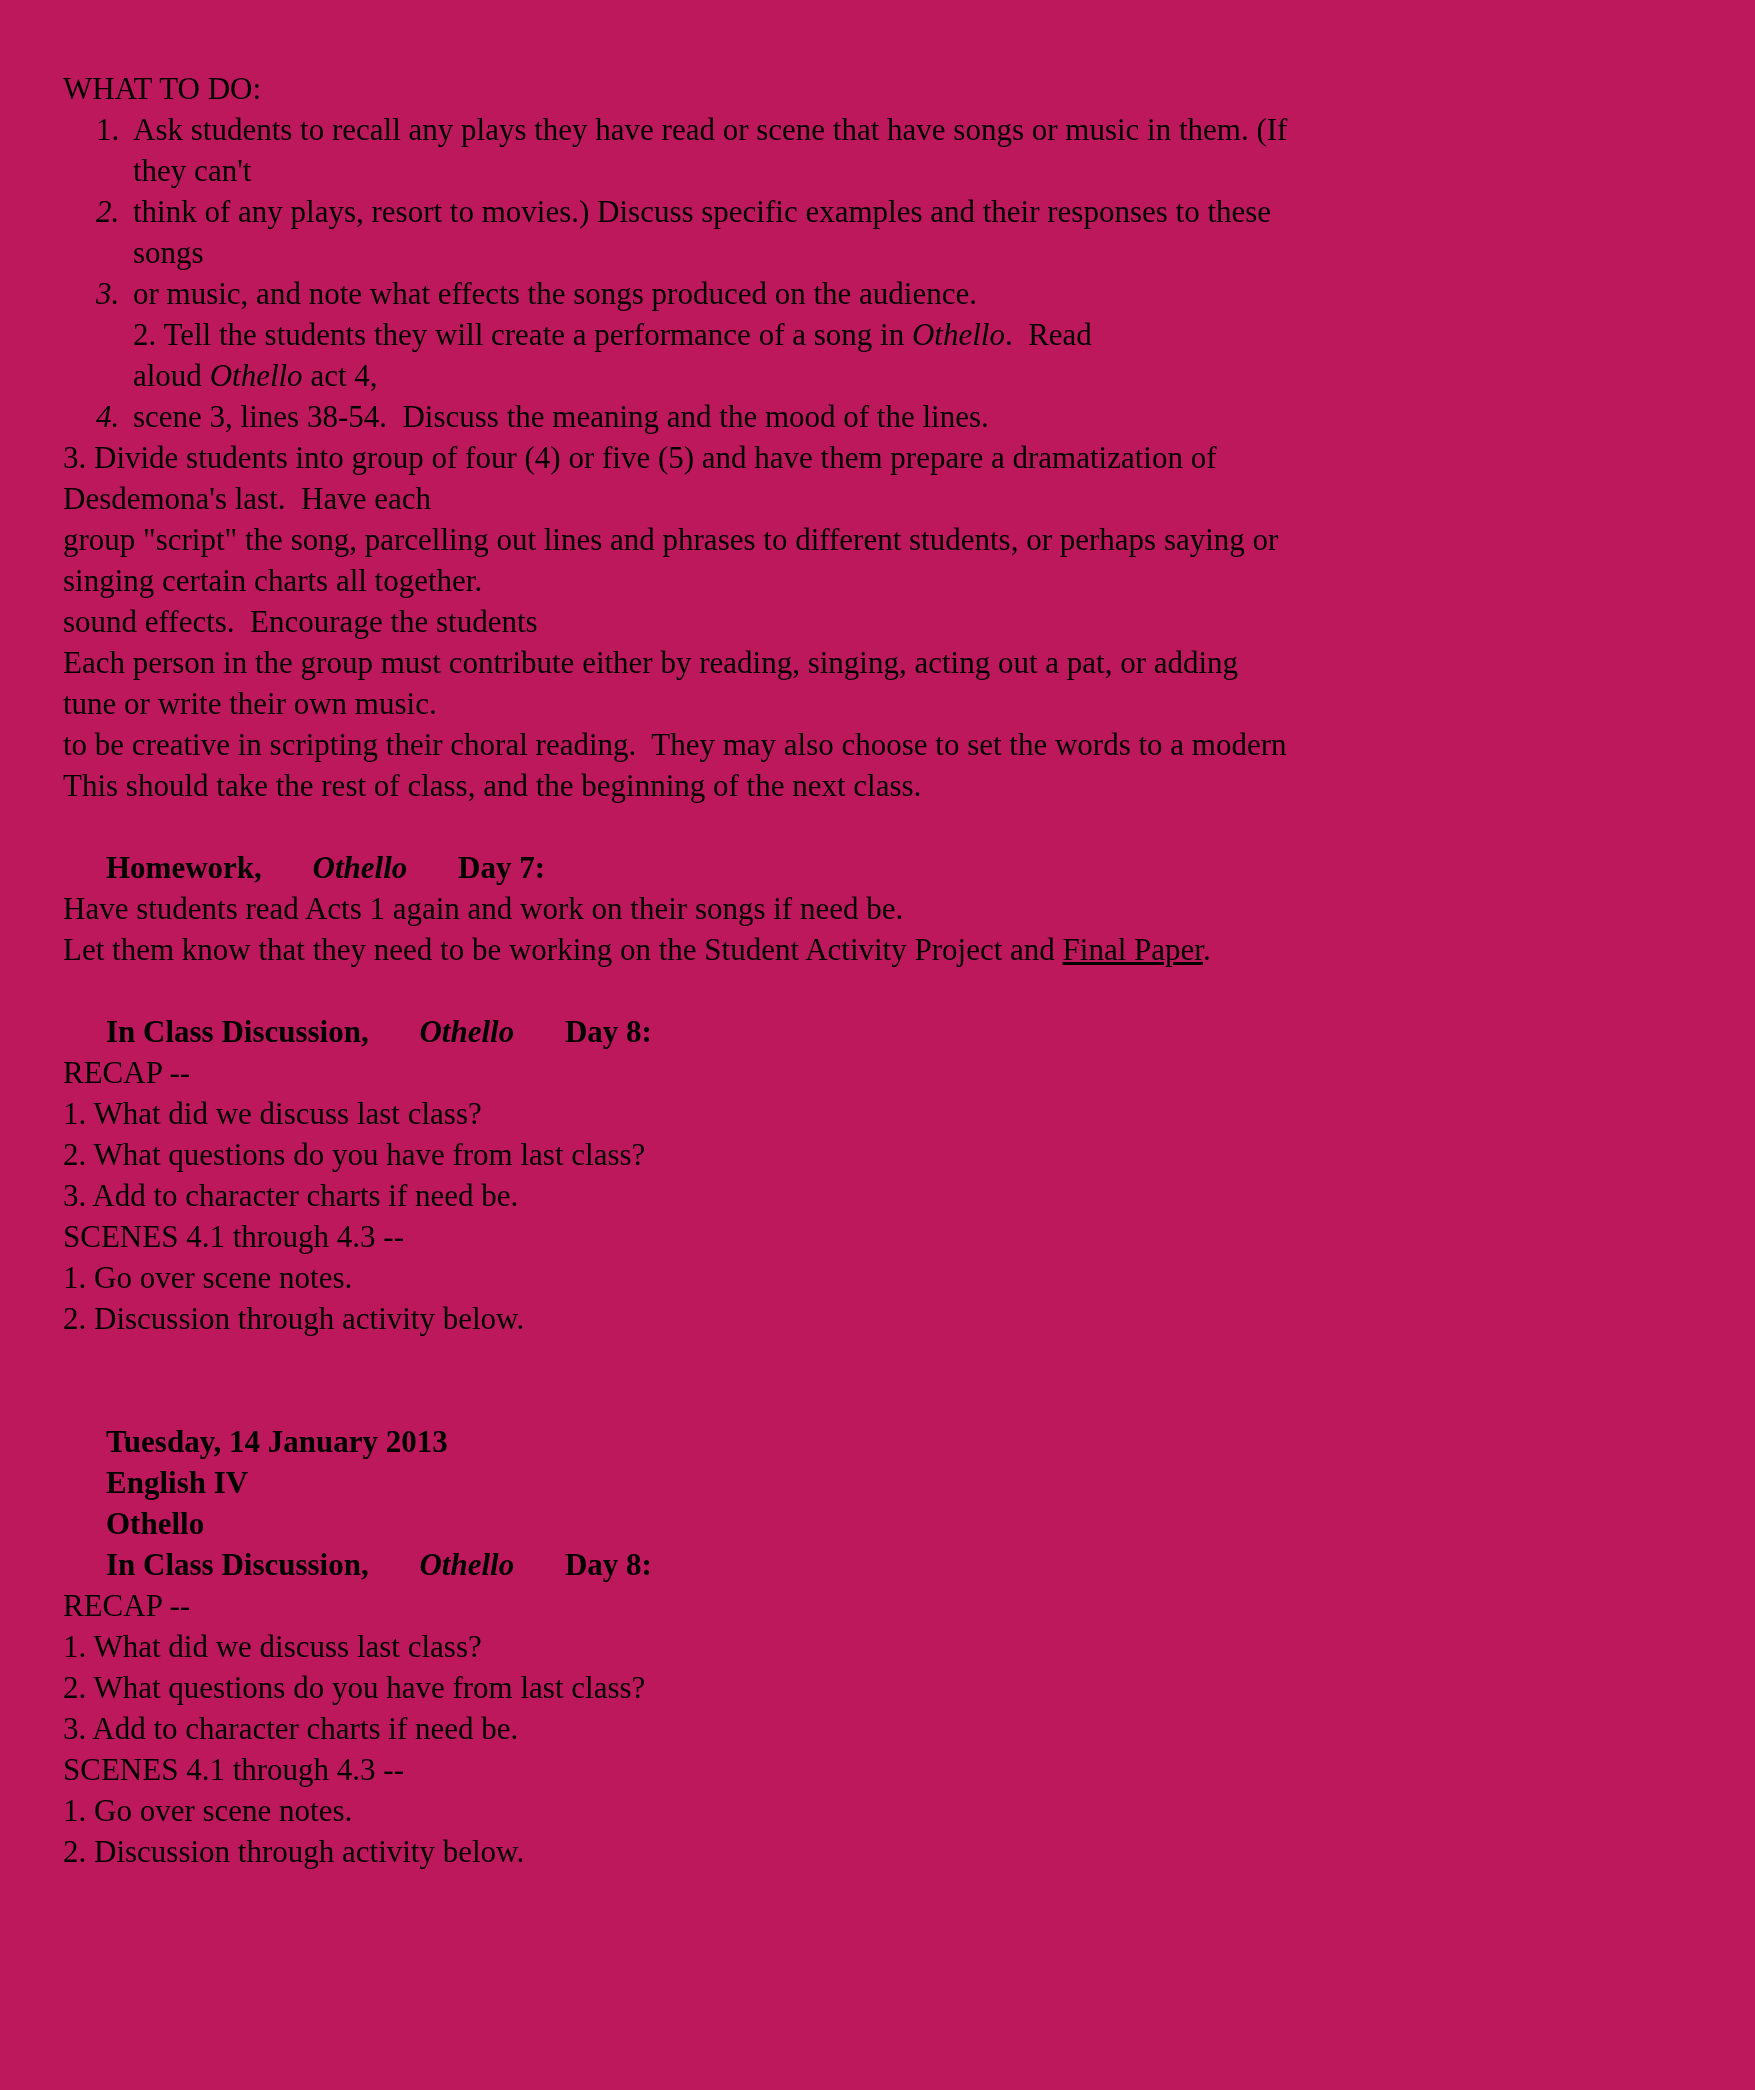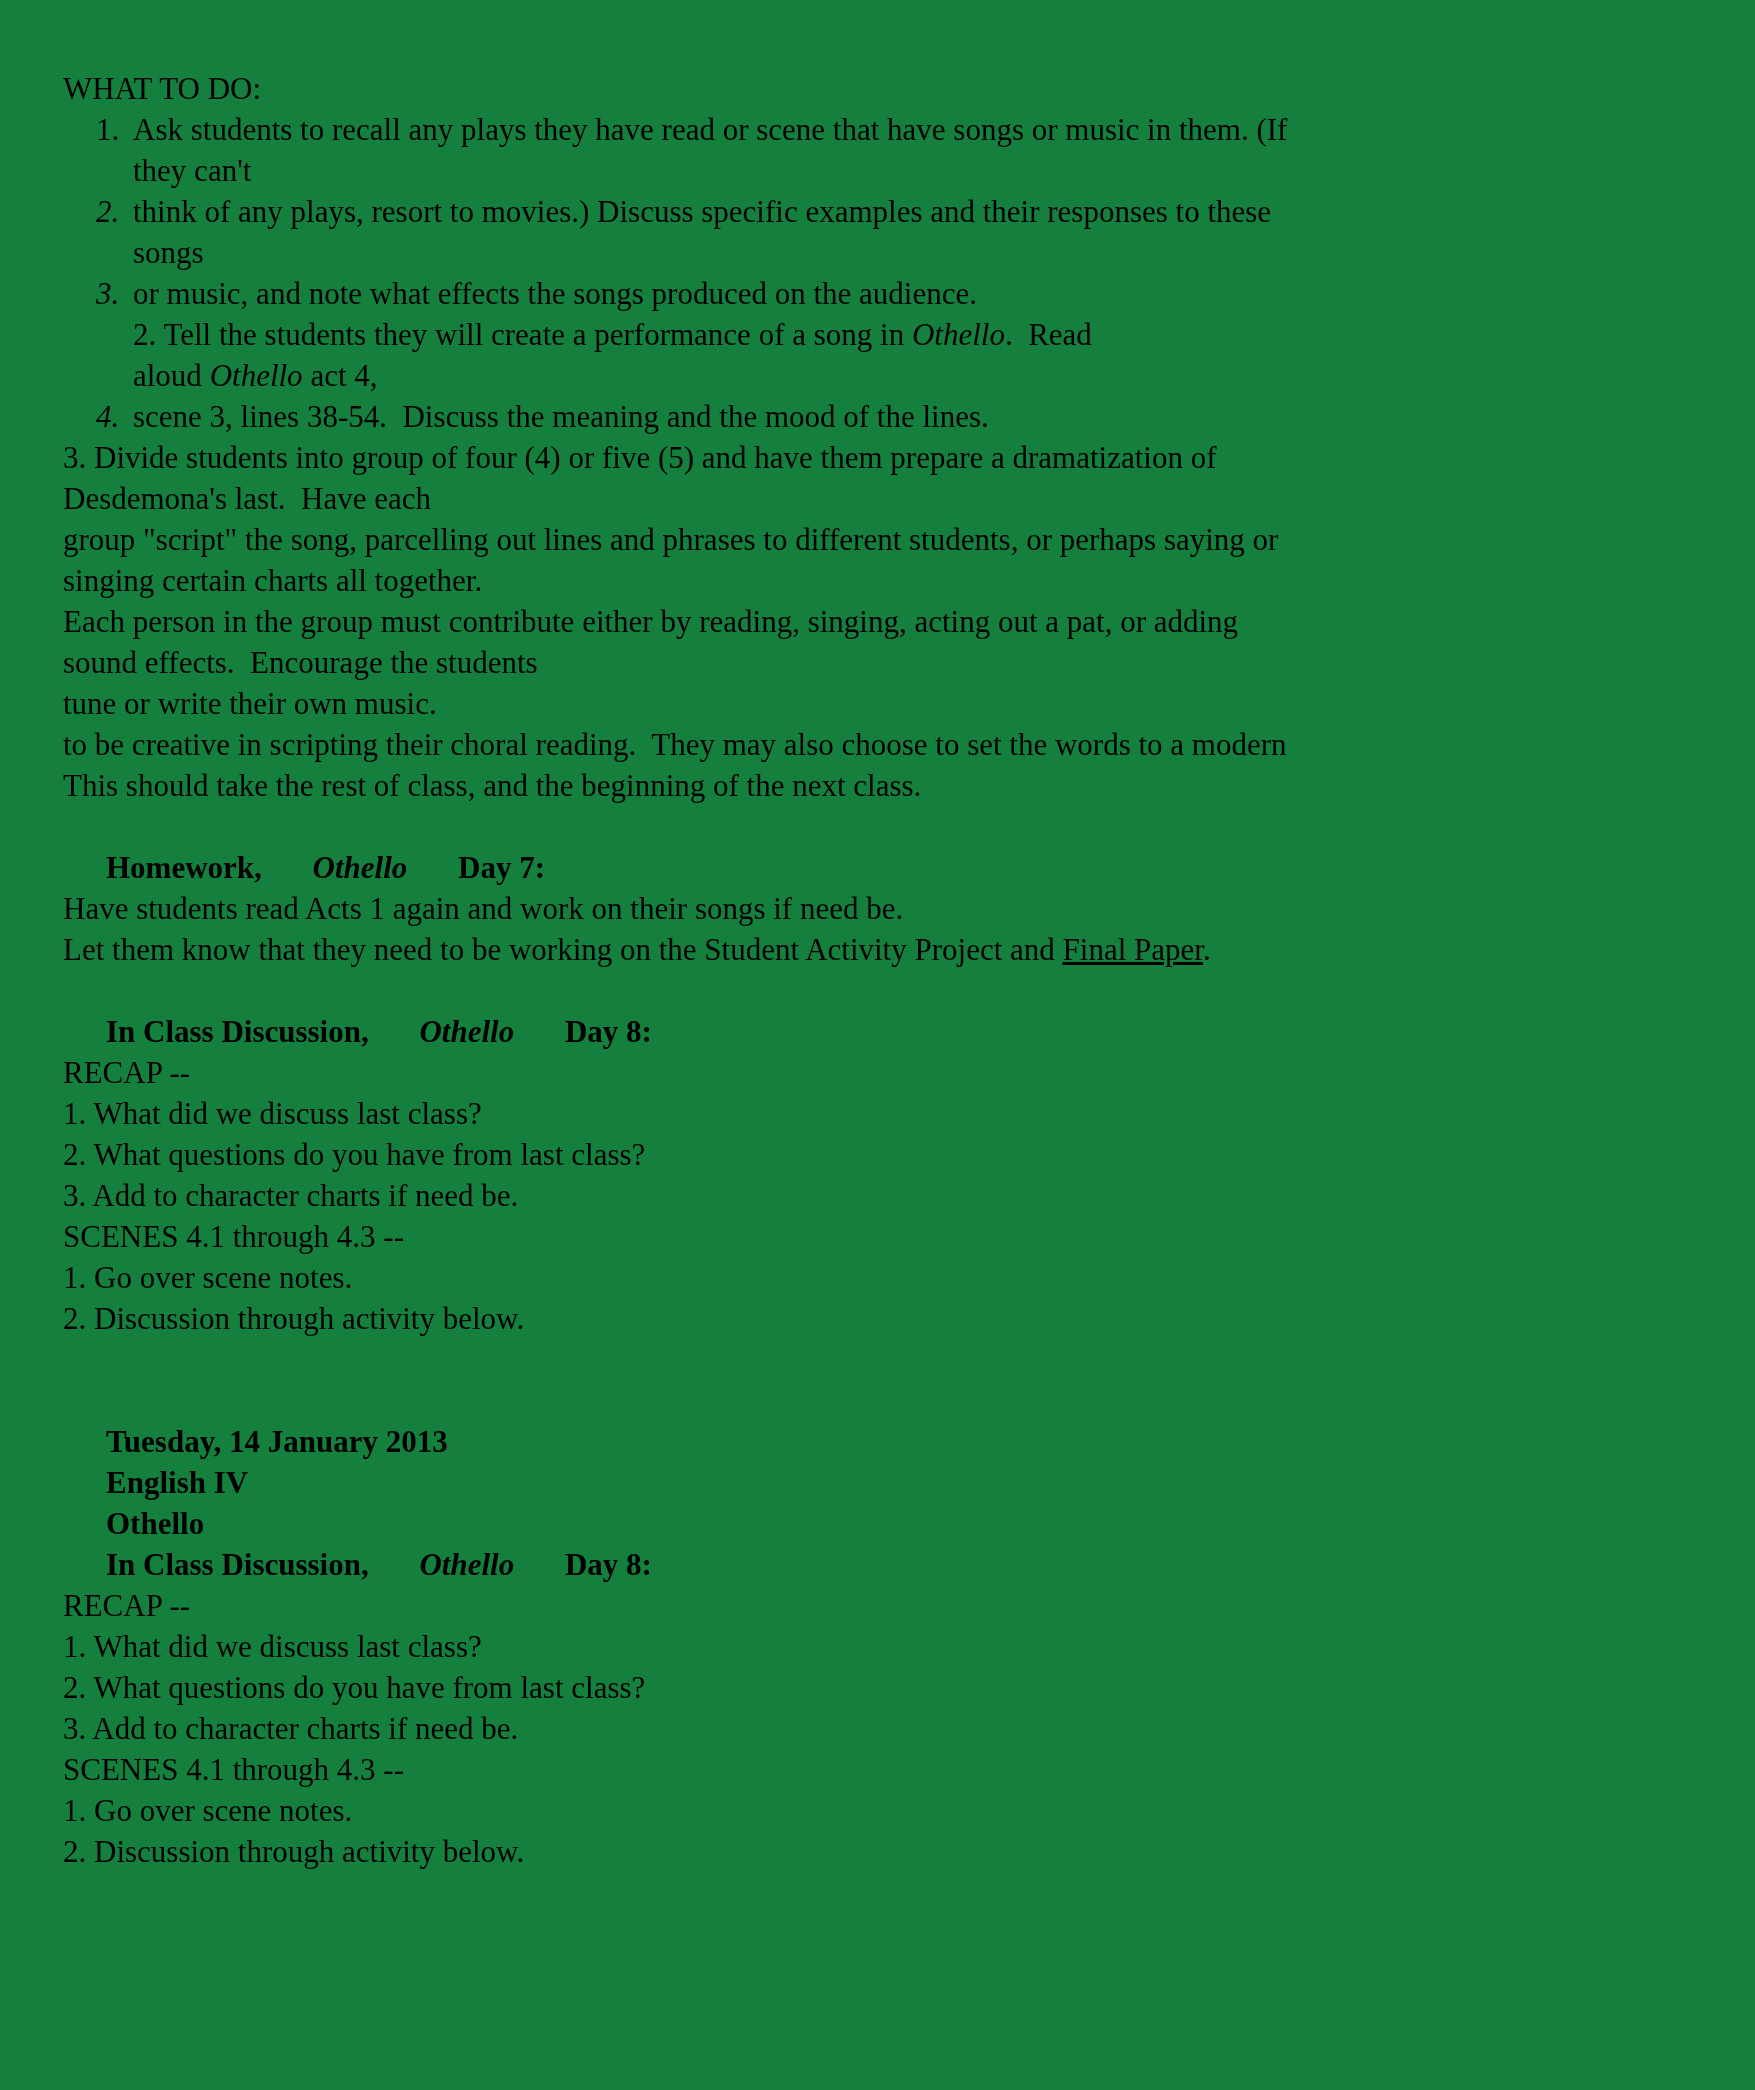--- a/index.html
+++ b/index.html
@@ -8,21 +8,21 @@
     width: 1756px;
     height: 2090px;
     background: #ffffff;
     font-family: "Liberation Serif", "DejaVu Serif", serif;
     color: #000000;
   }
   .page {
     position: relative;
     width: 1756px;
     height: 2090px;
-    background: #15803d;
+    background: #be185d;
     overflow: hidden;
   }
   .doc {
     position: absolute;
     left: 63px;
     top: 68px;
     width: 1650px;
     font-size: 31px;
     line-height: 41px;
   }
@@ -46,22 +46,22 @@
       <div class="line list"><span class="num i">2.</span><span>think of any plays, resort to movies.) Discuss specific examples and their responses to these</span></div>
       <div class="line cont"><span>songs</span></div>
       <div class="line list"><span class="num i">3.</span><span>or music, and note what effects the songs produced on the audience.</span></div>
       <div class="line cont"><span>2. Tell the students they will create a performance of a song in </span><span class="i">Othello</span><span>.  Read</span></div>
       <div class="line cont"><span>aloud </span><span class="i">Othello</span><span> act 4,</span></div>
       <div class="line list"><span class="num i">4.</span><span>scene 3, lines 38-54.  Discuss the meaning and the mood of the lines.</span></div>
       <div class="line plain"><span>3. Divide students into group of four (4) or five (5) and have them prepare a dramatization of</span></div>
       <div class="line plain"><span>Desdemona's last.  Have each</span></div>
       <div class="line plain"><span>group "script" the song, parcelling out lines and phrases to different students, or perhaps saying or</span></div>
       <div class="line plain"><span>singing certain charts all together.</span></div>
+      <div class="line plain"><span>sound effects.  Encourage the students</span></div>
       <div class="line plain"><span>Each person in the group must contribute either by reading, singing, acting out a pat, or adding</span></div>
-      <div class="line plain"><span>sound effects.  Encourage the students</span></div>
       <div class="line plain"><span>tune or write their own music.</span></div>
       <div class="line plain"><span>to be creative in scripting their choral reading.  They may also choose to set the words to a modern</span></div>
       <div class="line plain"><span>This should take the rest of class, and the beginning of the next class.</span></div>
       <div class="line blank"></div>
       <div class="line plain"><span class="b">Homework, </span><span class="b i">Othello</span><span class="b"> Day 7:</span></div>
       <div class="line plain"><span>Have students read Acts 1 again and work on their songs if need be.</span></div>
       <div class="line plain"><span>Let them know that they need to be working on the Student Activity Project and </span><span class="u">Final Paper</span><span>.</span></div>
       <div class="line blank"></div>
       <div class="line plain"><span class="b">In Class Discussion, </span><span class="b i">Othello</span><span class="b"> Day 8:</span></div>
       <div class="line plain"><span>RECAP --</span></div>

